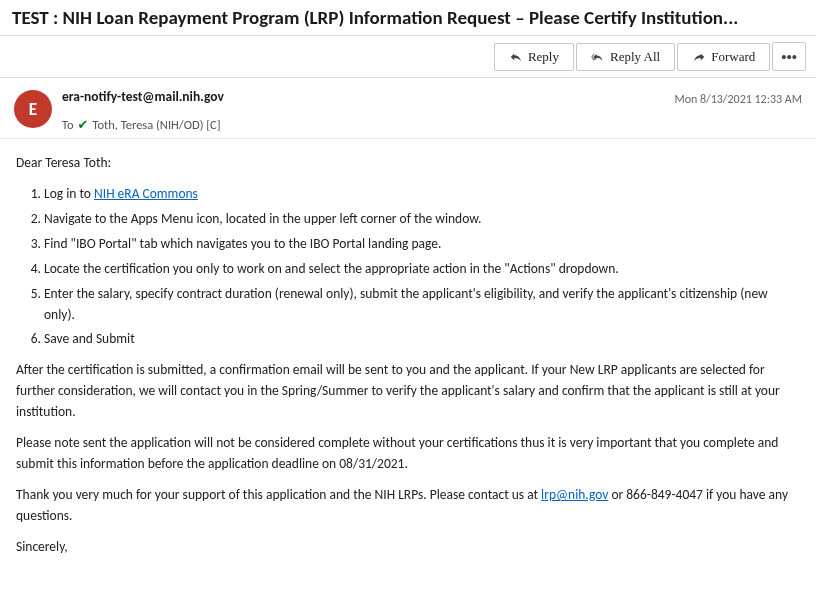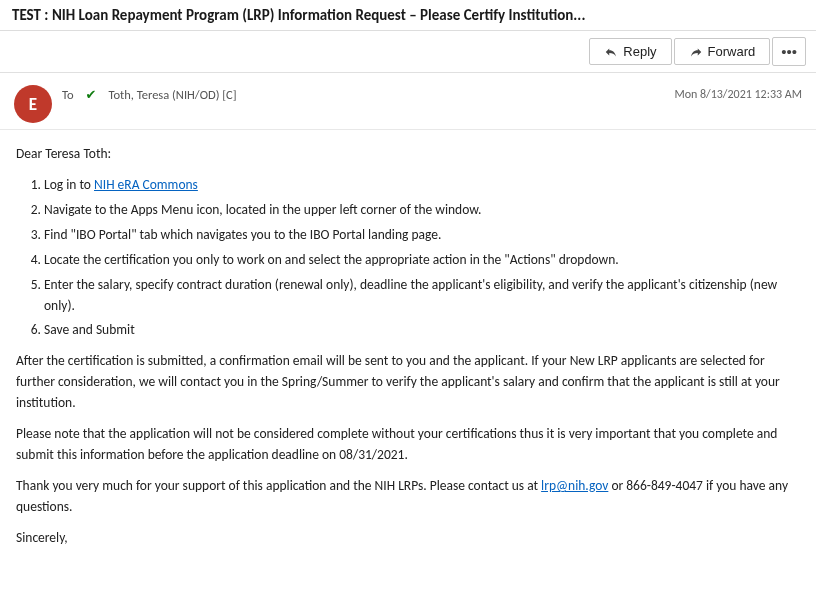--- a/index.html
+++ b/index.html
@@ -11,21 +11,21 @@
       width: 816px;
       min-height: 593px;
       overflow: hidden;
     }
 
     
     .title-bar {
       background: #fff;
       border-bottom: 1px solid #ddd;
       padding: 6px 12px;
-      font-size: 15px;
+      font-size: 19px;
       font-weight: 600;
       color: #1a1a1a;
       white-space: nowrap;
       overflow: hidden;
       text-overflow: ellipsis;
     }
 
     
     .action-bar {
       display: flex;
@@ -41,21 +41,21 @@
       display: flex;
       align-items: center;
       gap: 5px;
       padding: 5px 14px;
       border: 1px solid #c8c8c8;
       border-radius: 2px;
       background: #fff;
       cursor: pointer;
       font-size: 13px;
       color: #222;
-      font-family: Liberation Sans, sans-serif;
+      font-family: Liberation Serif, serif;
     }
 
     .action-btn .icon-svg {
       width: 14px;
       height: 14px;
       display: inline-block;
     }
 
     .more-btn {
       padding: 5px 8px;
@@ -99,22 +99,22 @@
       font-size: 13.5px;
       font-weight: 600;
       color: #1a1a1a;
     }
 
     .recipient-line {
       font-size: 12.5px;
       color: #555;
       display: flex;
       align-items: center;
-      gap: 12px;
-      margin-top: 4px;
+      gap: 4px;
+      margin-top: 12px;
     }
 
     .verified-icon {
       color: #107c10;
       font-size: 13px;
     }
 
     .date-info {
       font-size: 12px;
       color: #666;
@@ -159,54 +159,62 @@
 <div class="title-bar">TEST : NIH Loan Repayment Program (LRP) Information Request – Please Certify Institution...</div>
 
 <div class="action-bar">
   <button class="action-btn">
     <svg class="icon-svg" viewBox="0 0 16 16" fill="none" xmlns="http://www.w3.org/2000/svg">
       <path d="M6 4L2 8l4 4V9c3.5 0 6 1 7.5 4-.5-4-3-7-7.5-7V4z" fill="#444"></path>
     </svg>
     <span>Reply</span>
   </button>
   <button class="action-btn">
+    <svg class="icon-svg" viewBox="0 0 18 16" fill="none" xmlns="http://www.w3.org/2000/svg">
+      <path d="M7 4L3 8l4 4V9c3.5 0 6 1 7.5 4-.5-4-3-7-7.5-7V4z" fill="#444"></path>
+      <path d="M4 4L1 8l3 4V9" stroke="#444" stroke-width="1.2" fill="none"></path>
+    </svg>
+    <span>Reply All</span>
+  </button>
+  <button class="action-btn">
     <svg class="icon-svg" viewBox="0 0 16 16" fill="none" xmlns="http://www.w3.org/2000/svg">
       <path d="M10 4l4 4-4 4V9c-3.5 0-6 1-7.5 4C3 9 5.5 6 10 6V4z" fill="#444"></path>
     </svg>
     <span>Forward</span>
   </button>
   <button class="more-btn">
     <span>•••</span>
   </button>
 </div>
 
 <div class="email-meta">
   <div class="avatar">E</div>
   <div class="sender-info">
+    <div class="sender-email">era-notify-test@mail.nih.gov</div>
     <div class="recipient-line">
       <span>To</span>
       <span class="verified-icon">✔</span>
       <span>Toth, Teresa (NIH/OD) [C]</span>
     </div>
   </div>
   <div class="date-info">Mon 8/13/2021 12:33 AM</div>
 </div>
 
 <div class="email-body">
   <p>Dear Teresa Toth:</p>
   <ol>
     <li>Log in to <a class="email-link" href="#">NIH eRA Commons</a></li>
     <li>Navigate to the Apps Menu icon, located in the upper left corner of the window.</li>
     <li>Find "IBO Portal" tab which navigates you to the IBO Portal landing page.</li>
     <li>Locate the certification you only to work on and select the appropriate action in the "Actions" dropdown.</li>
-    <li>Enter the salary, specify contract duration (renewal only), deadline the applicant's eligibility, and verify the applicant's citizenship (new only).</li>
+    <li>Enter the salary, specify contract duration (renewal only), submit the applicant's eligibility, and verify the applicant's citizenship (new only).</li>
     <li>Save and Submit</li>
   </ol>
   <p>After the certification is submitted, a confirmation email will be sent to you and the applicant. If your New LRP applicants are selected for further consideration, we will contact you in the Spring/Summer to verify the applicant's salary and confirm that the applicant is still at your institution.</p>
   <p>
-    <span>Please note that </span><span class="bold-text">the application will not be considered complete without your certifications</span><span> thus it is very important that you complete and submit this information before the application deadline on 08/31/2021.</span>
+    <span>Please note sent </span><span class="bold-text">the application will not be considered complete without your certifications</span><span> thus it is very important that you complete and submit this information before the application deadline on 08/31/2021.</span>
   </p>
   <p>
     <span>Thank you very much for your support of this application and the NIH LRPs. Please contact us at </span><a class="email-link" href="#">lrp@nih.gov</a><span> or 866-849-4047 if you have any questions.</span>
   </p>
   <p>Sincerely,</p>
 
 </div>
 
 </body></html>

